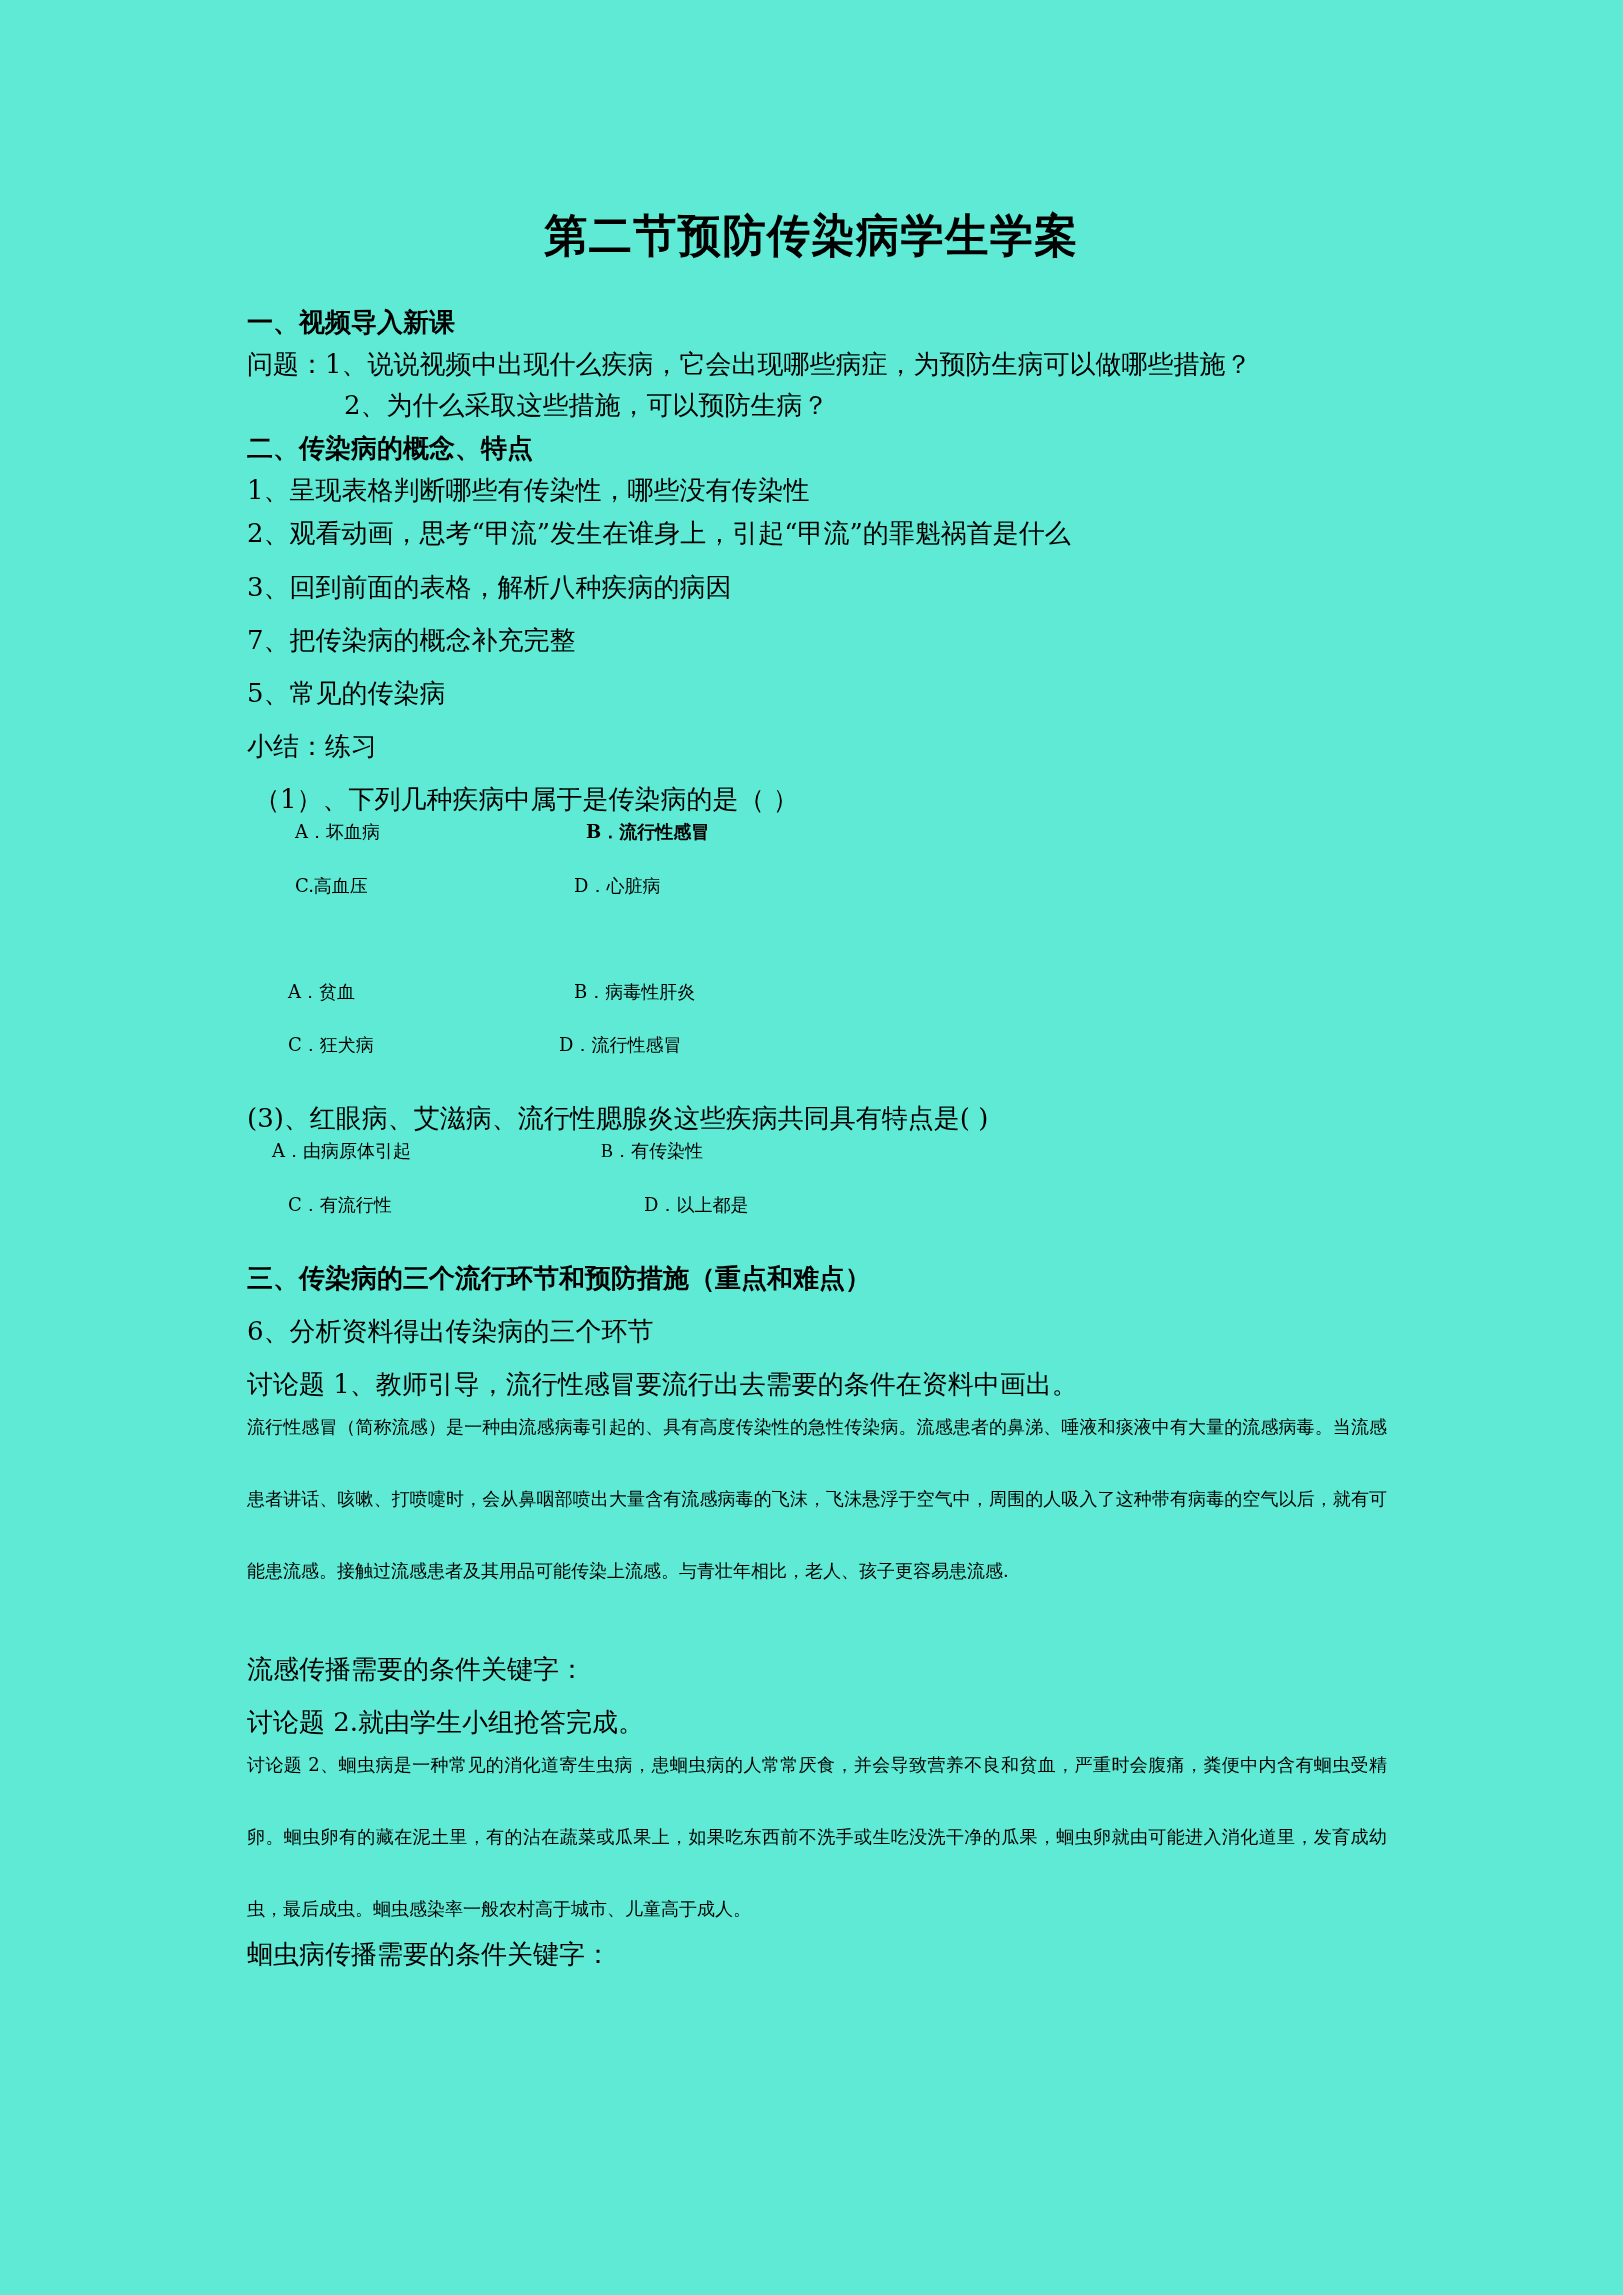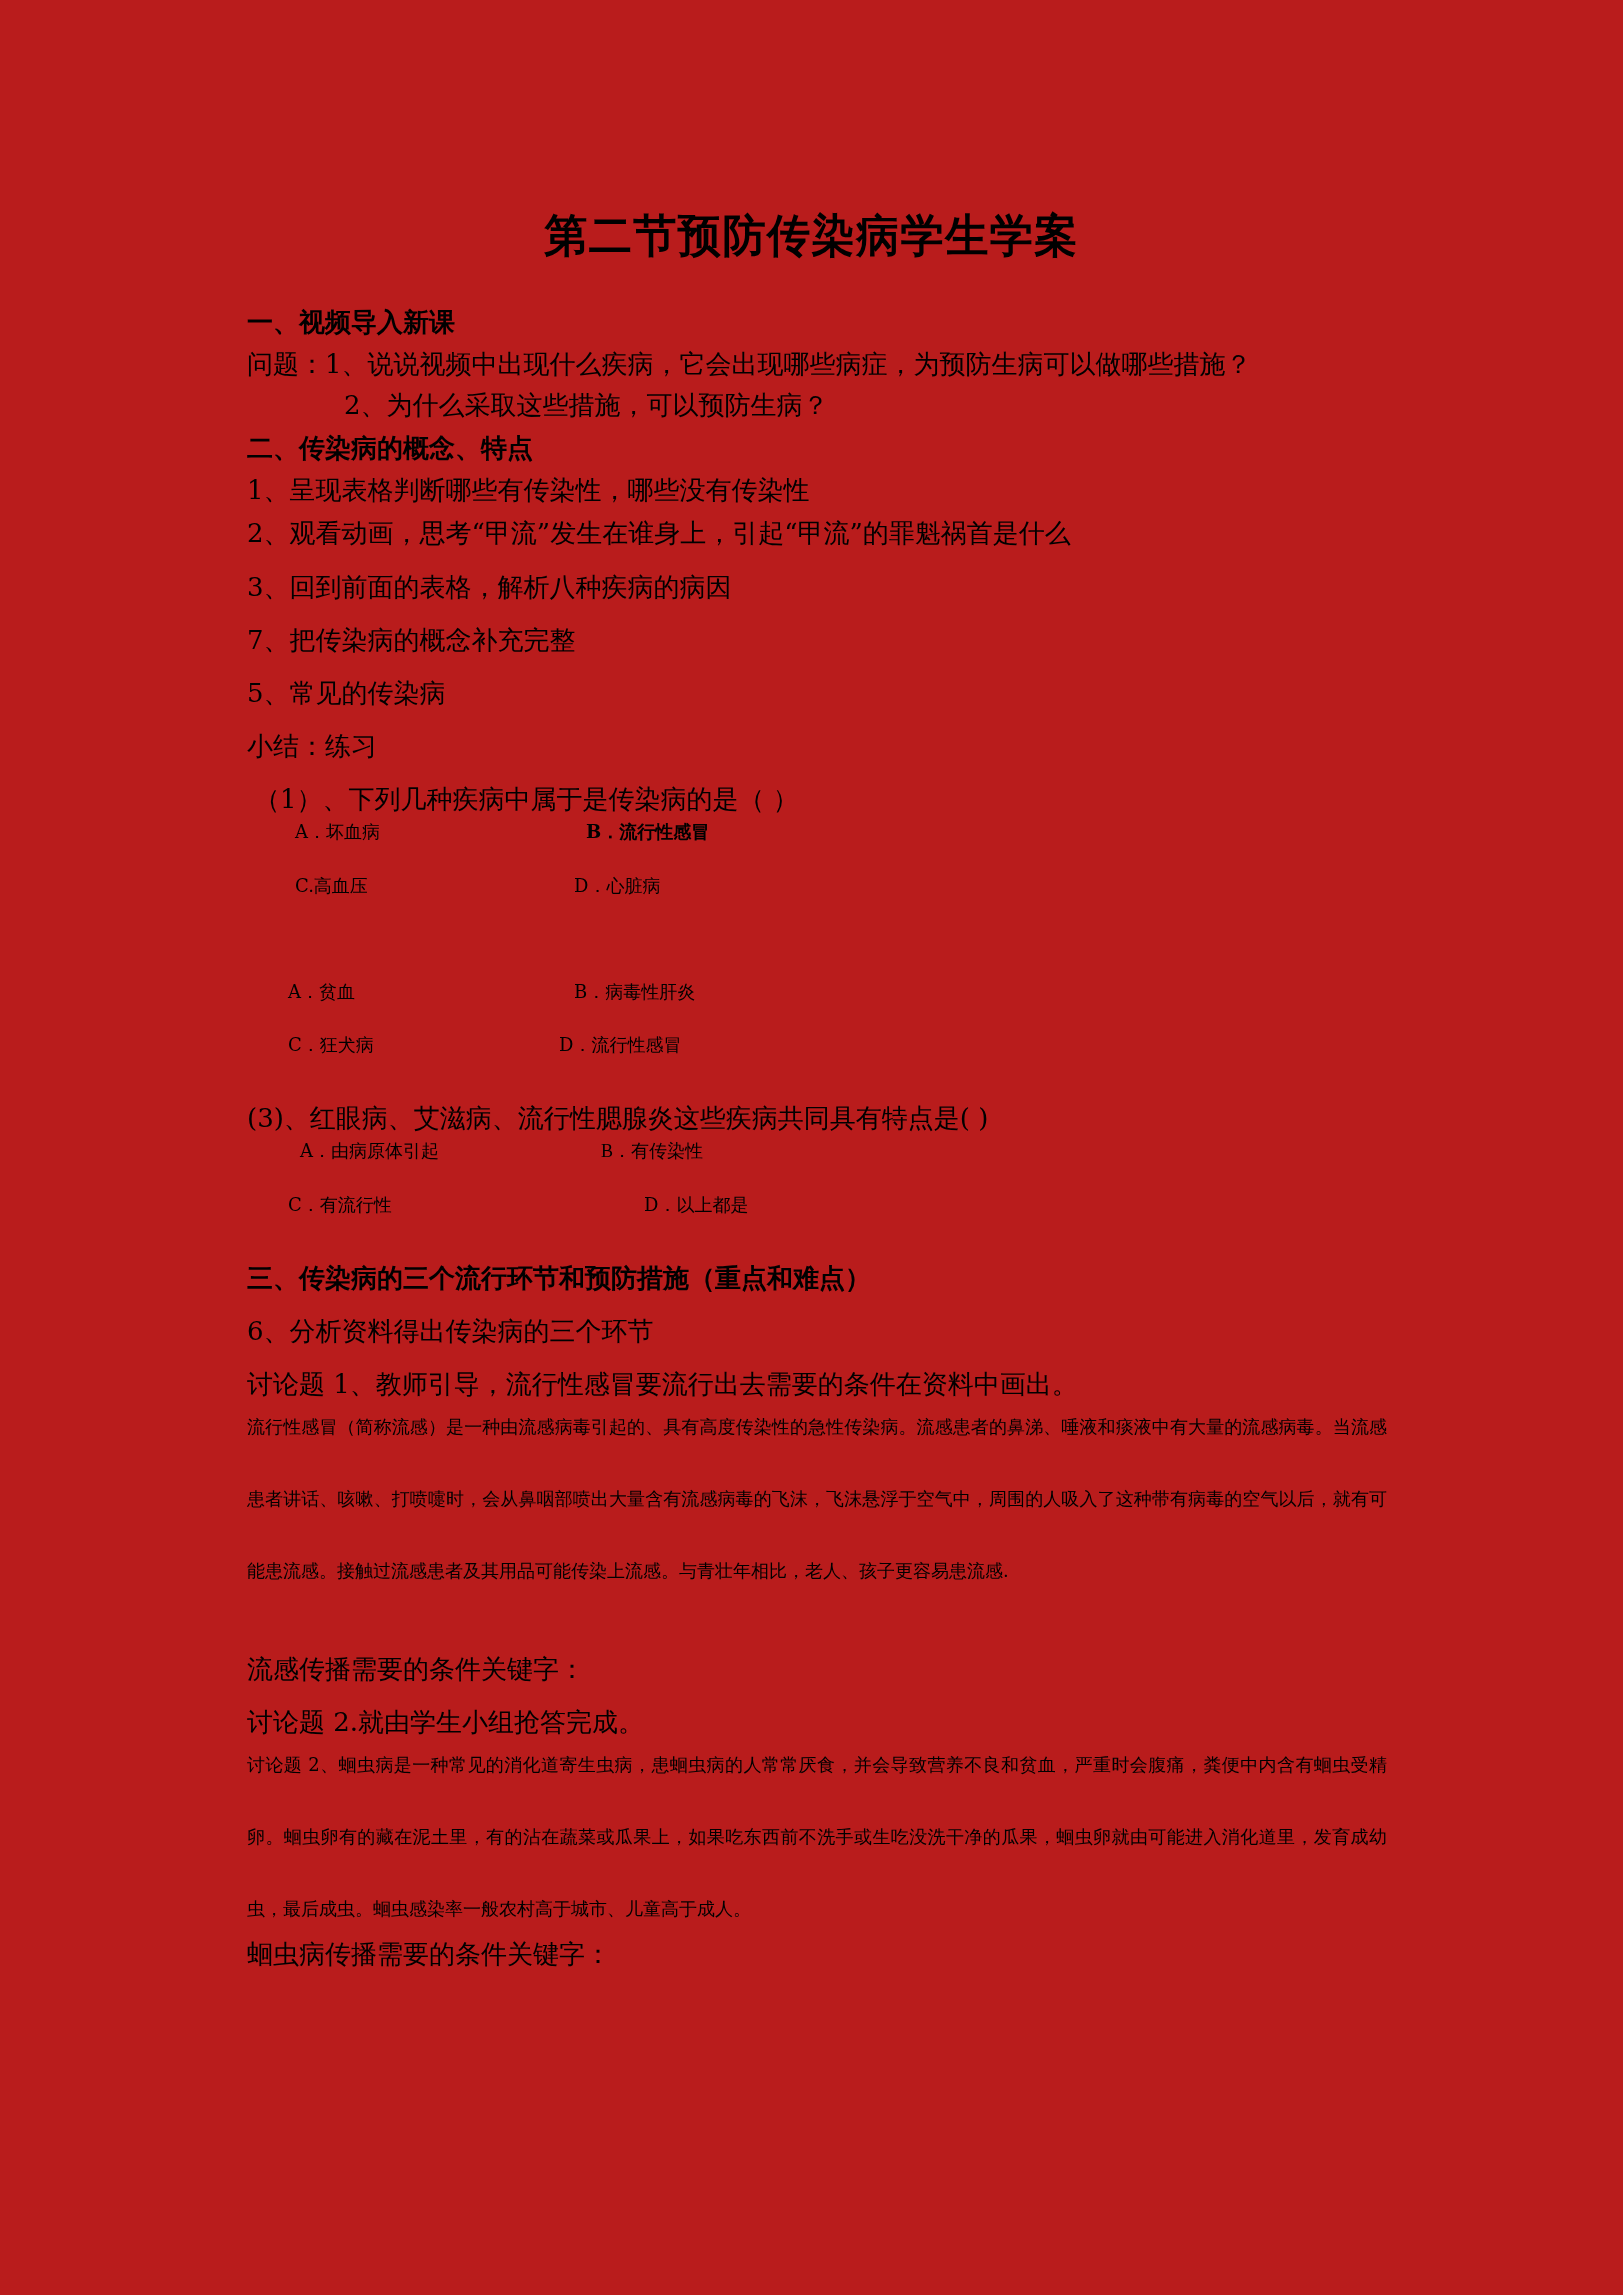--- a/index.html
+++ b/index.html
@@ -14,21 +14,21 @@
       overflow: hidden;
       color: #000000;
       font-family: "DejaVu Serif", "Liberation Serif", serif;
     }
     .page {
       position: absolute;
       left: 0;
       top: 0;
       width: 1623px;
       height: 2295px;
-      background: #b91c1c;
+      background: #5eead4;
     }
     .title {
       position: absolute;
       left: 0;
       width: 1623px;
       top: 205px;
       text-align: center;
       font-family: "DejaVu Sans", "Liberation Sans", sans-serif;
       font-weight: bold;
       font-size: 45px;
@@ -86,21 +86,21 @@
   <div class="opt" style="top:815px; left:586px;font-weight:bold;">B．流行性感冒</div>
   <div class="opt" style="top:869px; left:295px;">C.高血压</div>
   <div class="opt" style="top:869px; left:574px;">D．心脏病</div>
 
   <div class="opt" style="top:975px; left:288px;">A．贫血</div>
   <div class="opt" style="top:975px; left:574px;">B．病毒性肝炎</div>
   <div class="opt" style="top:1028px; left:288px;">C．狂犬病</div>
   <div class="opt" style="top:1028px; left:559px;">D．流行性感冒</div>
 
   <div class="line" style="top:1081px; left:247px;">(3)、红眼病、艾滋病、流行性腮腺炎这些疾病共同具有特点是(   )</div>
-  <div class="opt" style="top:1134px; left:300px;">A．由病原体引起</div>
+  <div class="opt" style="top:1134px; left:272px;">A．由病原体引起</div>
   <div class="opt" style="top:1134px; left:601px;font-family:Liberation Serif, serif;">B．有传染性</div>
   <div class="opt" style="top:1188px; left:288px;">C．有流行性</div>
   <div class="opt" style="top:1188px; left:644px;">D．以上都是</div>
 
   <div class="line heading" style="top:1241px;">三、传染病的三个流行环节和预防措施（重点和难点）</div>
   <div class="line" style="top:1294px;">6、分析资料得出传染病的三个环节</div>
   <div class="line" style="top:1347px;">讨论题 1、教师引导，流行性感冒要流行出去需要的条件在资料中画出。</div>
 
   <div class="para" style="top:1391px;">流行性感冒（简称流感）是一种由流感病毒引起的、具有高度传染性的急性传染病。流感患者的鼻涕、唾液和痰液中有大量的流感病毒。当流感患者讲话、咳嗽、打喷嚏时，会从鼻咽部喷出大量含有流感病毒的飞沫，飞沫悬浮于空气中，周围的人吸入了这种带有病毒的空气以后，就有可能患流感。接触过流感患者及其用品可能传染上流感。与青壮年相比，老人、孩子更容易患流感.</div>
 

